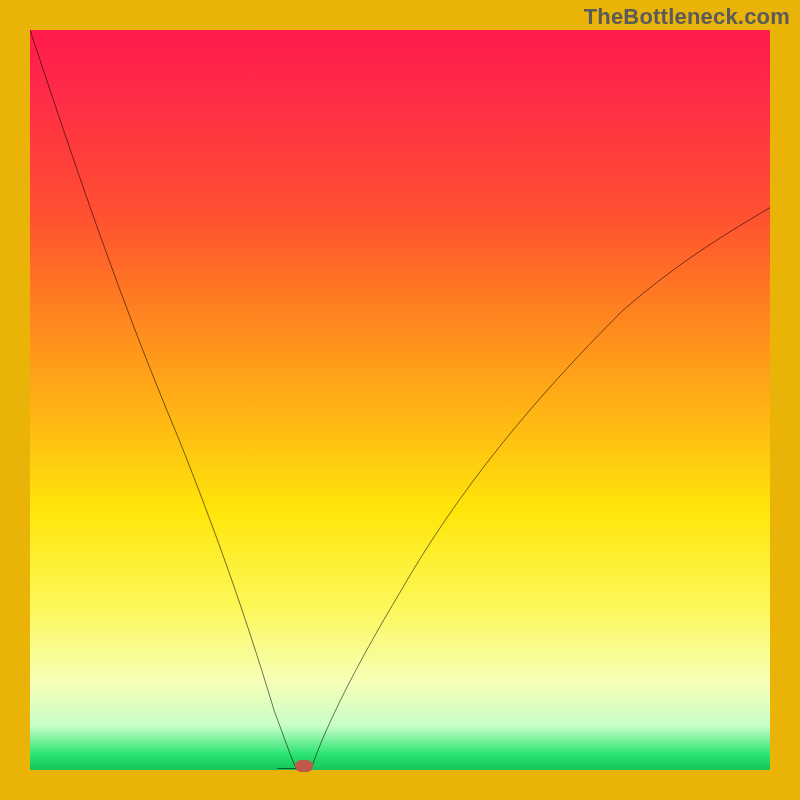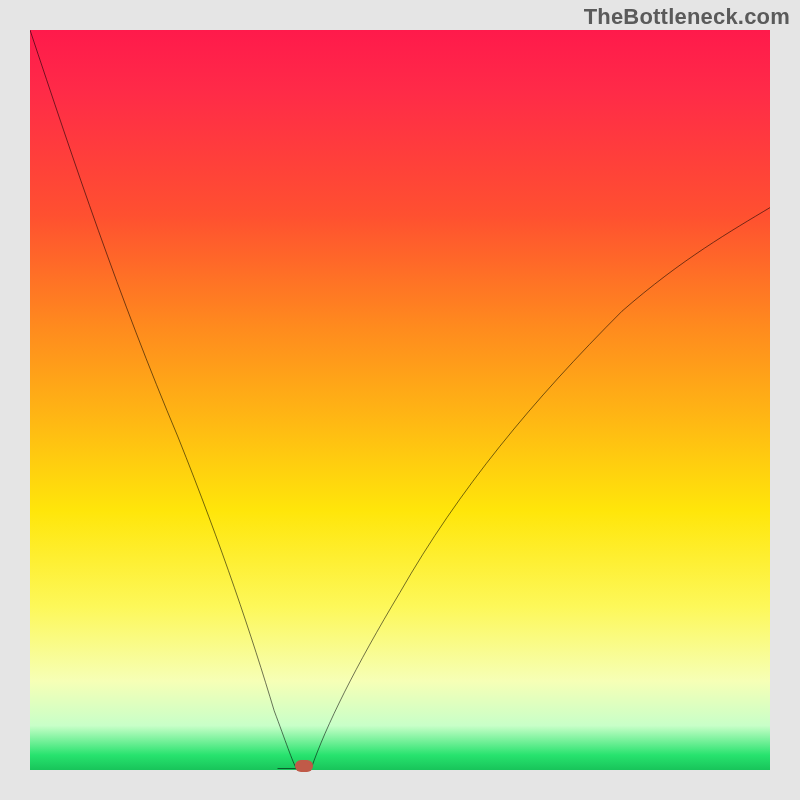--- a/index.html
+++ b/index.html
@@ -8,21 +8,21 @@
     width: 800px;
     height: 800px;
     background: #000;
     overflow: hidden;
     font-family: Arial, Helvetica, sans-serif;
   }
   .frame {
     position: relative;
     width: 800px;
     height: 800px;
-    background: #e5e5e5;
+    background: #eab308;
   }
   .watermark {
     position: absolute;
     top: 4px;
     right: 10px;
     color: #5a5a5a;
     font-size: 22px;
     font-weight: 600;
     letter-spacing: 0.2px;
     z-index: 10;

